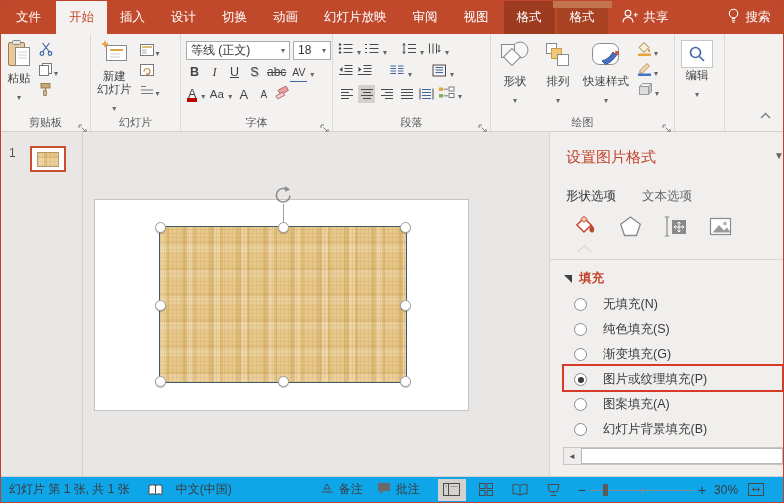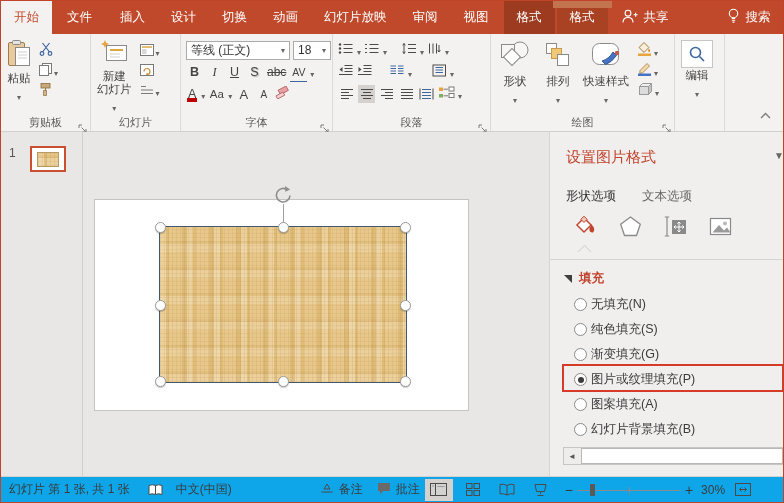--- a/index.html
+++ b/index.html
@@ -69,21 +69,21 @@
   .pane-tab.on{font-weight:normal;color:#333;}
   .pane-icons{position:absolute;left:22px;top:82px;display:flex;gap:19px;align-items:center;}
   .pane-icon{width:26px;height:24px;display:flex;align-items:center;justify-content:center;}
   .icon-caret{position:absolute;left:26px;top:112px;width:16px;height:8px;overflow:hidden;}
   .icon-caret::before{content:"";position:absolute;left:3px;top:3px;width:9px;height:9px;background:#F1EFEE;border:1px solid #D8D4D2;transform:rotate(45deg);}
   .pane-div{position:absolute;left:0;top:127px;width:100%;height:1px;background:#D8D4D2;}
   .fill-scroll{position:absolute;left:0;top:128px;width:262px;height:176px;}
   .fill-head{position:absolute;left:14px;top:10px;display:flex;align-items:center;gap:7px;}
   .fill-tri{width:0;height:0;border-left:8px solid transparent;border-top:8px solid #404040;}
   .fill-title{font-size:12.5px;font-weight:bold;color:#C0432C;}
-  .radio-row{position:absolute;left:24px;height:25px;display:flex;align-items:center;gap:4px;}
+  .radio-row{position:absolute;left:24px;height:25px;display:flex;align-items:center;gap:16px;}
   .rdot{width:13px;height:13px;border-radius:50%;border:1px solid #8A8A8A;background:#fff;box-sizing:border-box;position:relative;}
   .radio-row.sel .rdot::after{content:"";position:absolute;left:2.5px;top:2.5px;width:6px;height:6px;border-radius:50%;background:#3B3B3B;}
   .rlabel{font-size:12.5px;color:#3B3B3B;}
   .red-box{position:absolute;left:12px;top:104px;width:222px;height:28px;border:2px solid #D63A28;box-sizing:border-box;pointer-events:none;}
   .vscroll{position:absolute;left:262px;top:129px;width:18px;height:184px;background:#F1EFEE;border:1px solid #DCD8D6;box-sizing:border-box;}
   .vbtn{position:absolute;left:0;width:16px;height:16px;background:#EFEDEC;color:#555;font-size:8px;display:flex;align-items:center;justify-content:center;}
   .vthumb{position:absolute;left:1px;top:18px;width:14px;height:126px;background:#fff;border:1px solid #BBB7B5;box-sizing:border-box;}
   .hscroll{position:absolute;left:13px;top:315px;width:238px;height:18px;border:1px solid #C9C5C3;background:#EFEDEC;box-sizing:border-box;display:flex;align-items:center;}
   .hbtn{width:16px;height:16px;color:#555;font-size:8px;display:flex;align-items:center;justify-content:center;}
   .hthumb{flex:1;height:14px;background:#fff;border:1px solid #BBB7B5;margin:0 1px;}
@@ -97,22 +97,22 @@
   .ztrack .line{position:absolute;left:0;top:7px;width:100%;height:1px;background:#8A8A8A;}
   .ztrack .tick{position:absolute;left:50%;top:4px;width:1px;height:7px;background:#8A8A8A;}
   .ztrack .knob{position:absolute;left:13px;top:1px;width:5px;height:12px;background:#5A5A5A;}
 </style>
 </head>
 <body>
 
 <div id="window">
 
   <div class="tabbar">
+    <div class="tab file">文件</div>
     <div class="tab active">开始</div>
-    <div class="tab file">文件</div>
     <div class="tab">插入</div>
     <div class="tab">设计</div>
     <div class="tab">切换</div>
     <div class="tab">动画</div>
     <div class="tab">幻灯片放映</div>
     <div class="tab">审阅</div>
     <div class="tab">视图</div>
     <div class="tab ctx1">格式</div>
     <div class="tab ctx2">格式</div>
     <div class="tab share">
@@ -542,21 +542,21 @@
         </svg>
       </span>
     <span class="sb" style="margin-right:88px">中文(中国)</span>
     <span class="sb" style="margin-right:14px">
         <span><svg width="14" height="13" viewBox="0 0 14 13" fill="none" stroke="#4A4A4A">
             <path d="M7 2 L10 7 H4z"></path>
             <path d="M1.5 10 h11"></path>
           </svg></span>
         <span>备注</span>
       </span>
-    <span class="sb" style="margin-right:5px">
+    <span class="sb" style="margin-right:18px">
         <span><svg width="14" height="13" viewBox="0 0 14 13">
             <path d="M1 1 h12 v8 h-7 l-3 3.5 v-3.5 h-2z" fill="#6A6A6A"></path>
           </svg></span>
         <span>批注</span>
       </span>
     <span class="viewbtn sel" style="margin-right:6px">
         <svg width="17" height="13" viewBox="0 0 17 13" fill="none" stroke="#4A4A4A">
           <rect x="0.5" y="0.5" width="16" height="12"></rect>
           <line x1="5.5" y1="0.5" x2="5.5" y2="12.5"></line>
           <line x1="2" y1="3" x2="4" y2="3" stroke="#9A9A9A"></line>

